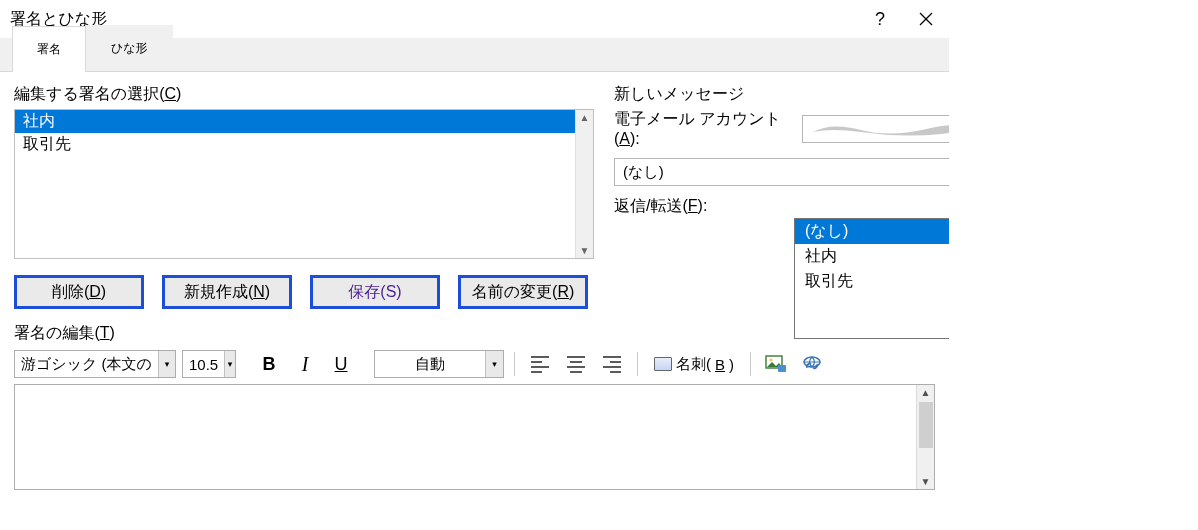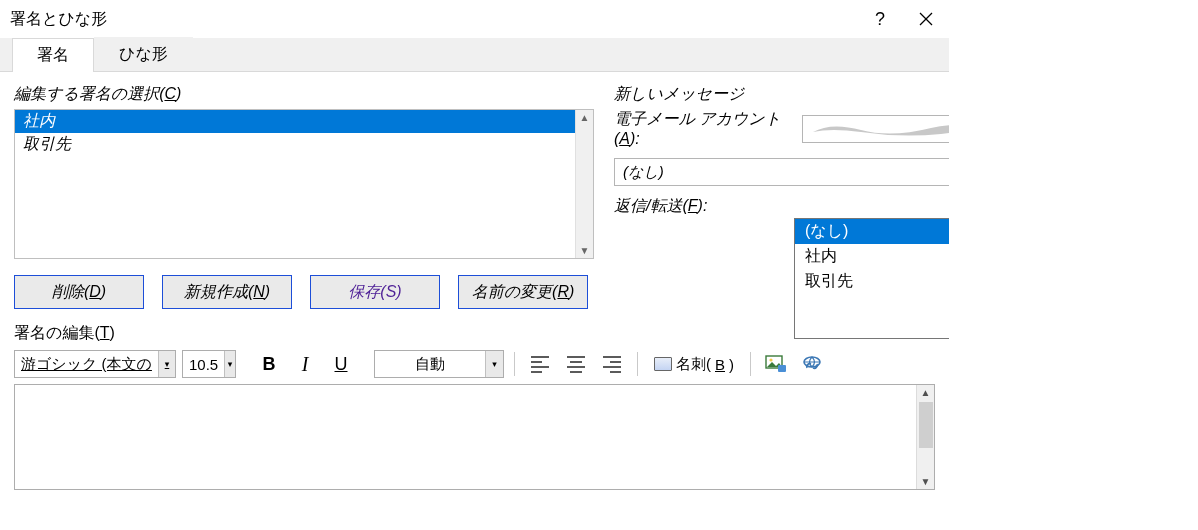--- a/index.html
+++ b/index.html
@@ -6,41 +6,41 @@
   body { margin: 0; background: #fff; font-size: 15px; color: #000; }
   .window { width: 949px; height: 530px; position: relative; overflow: hidden; }
 
   
   .titlebar { height: 38px; display: flex; align-items: center; padding-left: 10px; font-size: 16px; }
   .titlebar-spacer { flex: 1; }
   .sysbtn { width: 46px; height: 32px; display: flex; align-items: center; justify-content: center; font-size: 18px; }
 
   
   .tabbar { height: 34px; display: flex; align-items: flex-end; padding-left: 12px; border-bottom: 1px solid #d9d9d9; background: #f0f0f0; }
-  .tab { padding: 6px 24px; font-size: 16px; background: #f0f0f0; border: 1px solid transparent; border-bottom: none; position: relative; }
+  .tab { padding: 14px 24px; font-size: 12px; background: #f0f0f0; border: 1px solid transparent; border-bottom: none; position: relative; }
   .tab.active { background: #fff; border-color: #d9d9d9; top: 1px; }
 
   
-  .body { display: flex; padding: 12px 14px 0 14px; gap: 20px; font-style: italic; }
+  .body { display: flex; padding: 12px 14px 0 14px; gap: 20px; }
   .col-left { flex: 0 0 580px; }
   .col-right { flex: 1; }
 
   .group-label { font-size: 16px; margin-bottom: 4px; }
   .u { text-decoration: underline; }
 
   .listbox { border: 1px solid #bfbfbf; height: 150px; position: relative; background: #fff; display: flex; }
   .listbox-inner { flex: 1; overflow: hidden; }
   .list-item { padding: 1px 8px; font-size: 16px; }
   .list-item.selected { background: #0078d7; color: #fff; }
   .scroll { width: 18px; background: #f0f0f0; border-left: 1px solid #e0e0e0; display: flex; flex-direction: column; align-items: center; }
   .scroll-arrow { font-size: 10px; color: #666; padding: 2px 0; }
   .scroll-track { flex: 1; }
 
   .btnrow { display: flex; gap: 18px; margin-top: 16px; }
-  .btn { width: 130px; height: 34px; border: 1px solid #1d4ed8; background: #eaeaea; font-size: 16px; display: flex; align-items: center; justify-content: center; }
+  .btn { width: 130px; height: 34px; border: 3px solid #1d4ed8; background: #eaeaea; font-size: 16px; display: flex; align-items: center; justify-content: center; }
   .btn.disabled { color: #4c1d95; }
 
   .rrow { display: flex; align-items: center; margin-bottom: 10px; gap: 8px; }
   .rrow .lbl { flex: 0 0 180px; font-size: 16px; }
   .combo { flex: 1; height: 28px; border: 1px solid #b5b5b5; background: #fff; display: flex; align-items: center; position: relative; }
   .combo .val { flex: 1; padding: 0 8px; font-size: 15px; overflow: hidden; }
   .combo .caret { width: 20px; height: 100%; border-left: 1px solid #c0c0c0; background: #efefef; display: flex; align-items: center; justify-content: center; font-size: 10px; }
   .combo .caret.open { background: #cce4f7; border: 1px solid #0078d7; }
   .redact { width: 280px; height: 18px; }
   .redact svg { display: block; }
@@ -52,21 +52,21 @@
   .dd-scroll { width: 18px; background: #f0f0f0; border-left: 1px solid #e0e0e0; display: flex; flex-direction: column; align-items: center; }
   .dd-scroll .scroll-arrow { color: #666; }
   .dd-scroll .scroll-track { flex: 1; }
 
   
   .editor-sec { padding: 0 14px; margin-top: 14px; }
   .toolbar { display: flex; align-items: center; gap: 6px; margin-top: 6px; }
   .tb-combo { height: 28px; border: 1px solid #adadad; background: #fff; display: flex; align-items: center; }
   .tb-combo .val { padding: 0 6px; font-size: 15px; white-space: nowrap; }
   .tb-combo .caret2 { width: 18px; height: 100%; border-left: 1px solid #c0c0c0; background: #e9e9e9; display: flex; align-items: center; justify-content: center; font-size: 9px; }
-  .fontbox { width: 162px; text-decoration: underline; }
+  .fontbox { width: 162px; }
   .sizebox { width: 54px; }
   .tb-btn { width: 30px; height: 28px; display: flex; align-items: center; justify-content: center; font-size: 17px; }
   .tb-btn.bold { font-weight: 800; font-size: 18px;}
   .tb-btn.italic { font-style: italic; font-family: "Times New Roman", serif; font-size: 20px; }
   .tb-btn.under { text-decoration: underline; font-size: 18px;}
   .colorbox { width: 130px; }
   .sep { width: 1px; height: 24px; background: #c9c9c9; margin: 0 4px; }
   .align { width: 26px; height: 24px; }
   .biz { display: flex; align-items: center; gap: 4px; padding: 0 6px; height: 28px; font-size: 15px; }
   .biz .card-icon { width: 18px; height: 14px; border: 1px solid #666; background: linear-gradient(#e8eef9,#c4d4f3); border-radius: 1px; position: relative; }

